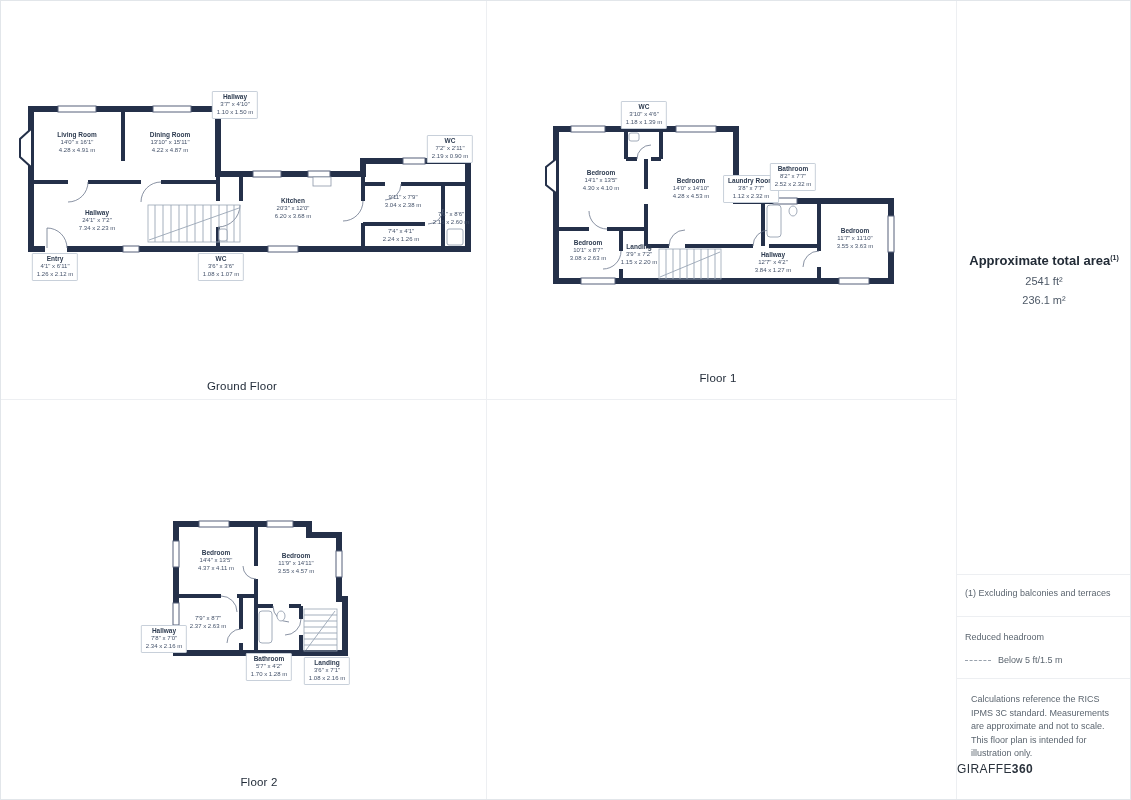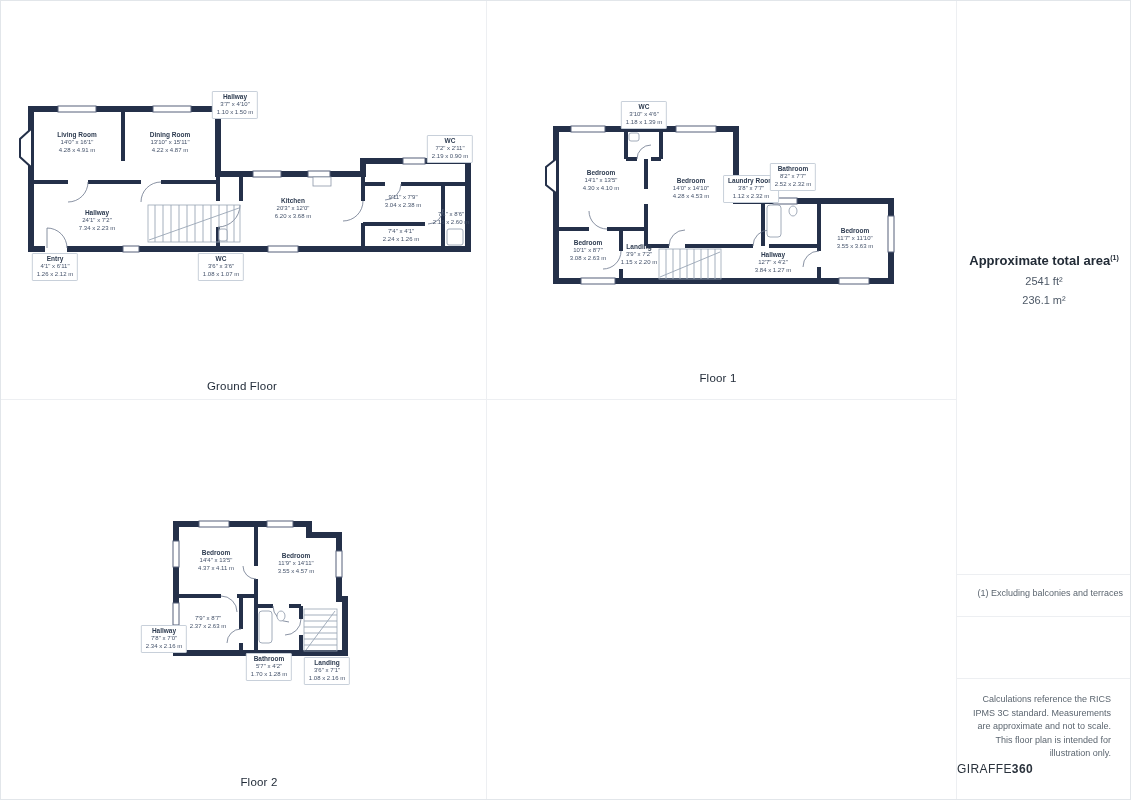--- a/index.html
+++ b/index.html
@@ -12,21 +12,21 @@
   .room-label{position:absolute;transform:translate(-50%,-50%);text-align:center;line-height:1.3;white-space:nowrap;color:#2d3b50}
   .room-label .rn{font-weight:bold;font-size:6.5px}
   .room-label .rd{font-size:6px;color:#44526a}
   .room-label.boxed{background:#fff;border:1px solid #c8d0da;border-radius:1px;padding:1px 4px;z-index:2}
   .floor-title{position:absolute;transform:translate(-50%,-50%);font-weight:normal;font-size:11.5px;color:#232d3a;letter-spacing:.2px}
   .sidebar{position:absolute;left:956px;top:0;width:174px;height:798px;font-size:9px;color:#5c6670}
   .area-block{position:absolute;top:252px;left:0;right:0;text-align:center}
   .area-title{font-size:13px;font-weight:bold;color:#222b36}
   .area-title sup{font-size:7px}
   .area-val{font-size:11px;color:#4d5866;margin-top:7px}
-  .sb-note{position:absolute;left:8px;right:8px;text-align:right;line-height:1.5}
+  .sb-note{position:absolute;left:8px;right:8px;text-align:left;line-height:1.5}
   .note1{top:586px}
   .headroom{top:630px}
   .hr-row{margin-top:9px}
   .dash-line{display:inline-block;width:26px;border-top:1px dashed #99a2ad;margin-right:7px;vertical-align:middle}
   .disclaimer{top:692px;left:14px;right:20px}
   .brand{position:absolute;top:761px;left:0;right:0;text-align:left;font-size:12px;color:#2a323c;letter-spacing:.4px}
   .brand b{font-weight:bold}
 </style>
 </head>
 <body>
@@ -303,18 +303,22 @@
 
   <div class="sidebar">
     <div class="area-block">
       <div class="area-title"><span>Approximate total area</span><sup>(1)</sup></div>
       <div class="area-val">2541 ft²</div>
       <div class="area-val">236.1 m²</div>
     </div>
     <div class="divider" style="left:0;top:573px;width:174px;height:1px"></div>
     <div class="sb-note note1">(1) Excluding balconies and terraces</div>
     <div class="divider" style="left:0;top:615px;width:174px;height:1px"></div>
+    <div class="sb-note headroom">
+      <div>Reduced headroom</div>
+      <div class="hr-row"><span class="dash-line"></span><span>Below 5 ft/1.5 m</span></div>
+    </div>
     <div class="divider" style="left:0;top:677px;width:174px;height:1px"></div>
     <div class="sb-note disclaimer">Calculations reference the RICS IPMS 3C standard. Measurements are approximate and not to scale. This floor plan is intended for illustration only.</div>
     <div class="brand"><span>GIRAFFE</span><b>360</b></div>
   </div>
 
 </div>
 
 </body></html>

